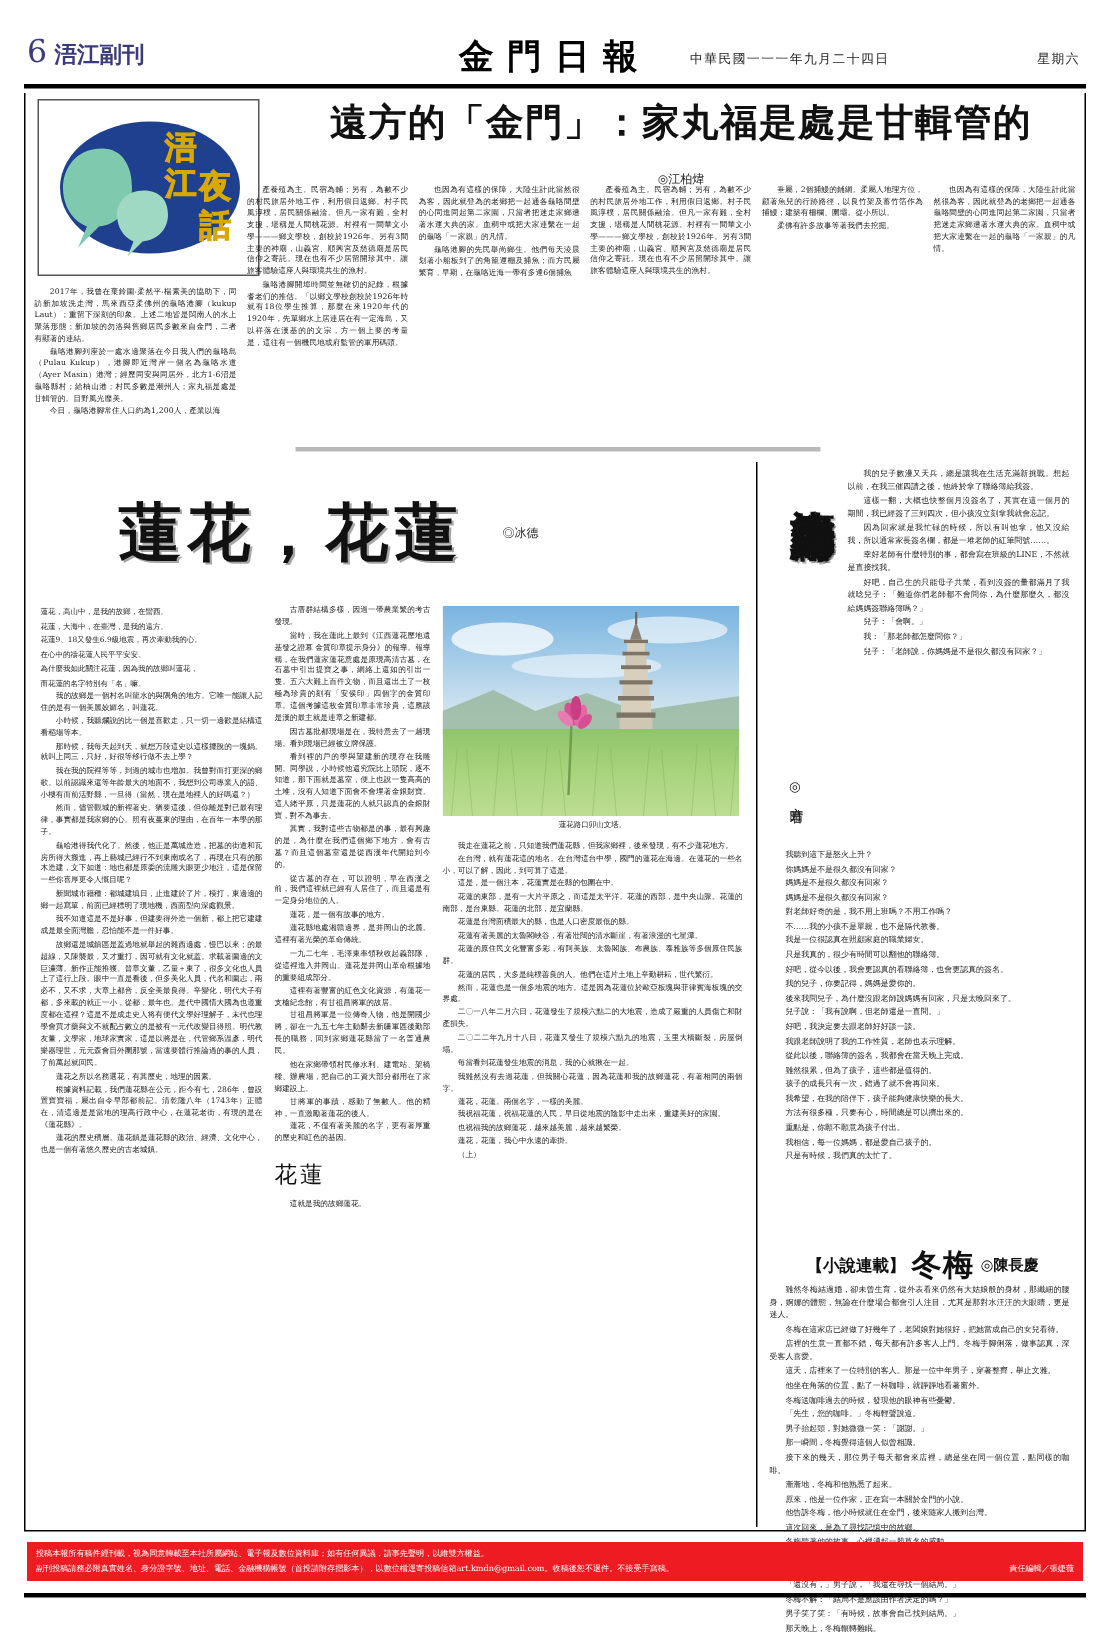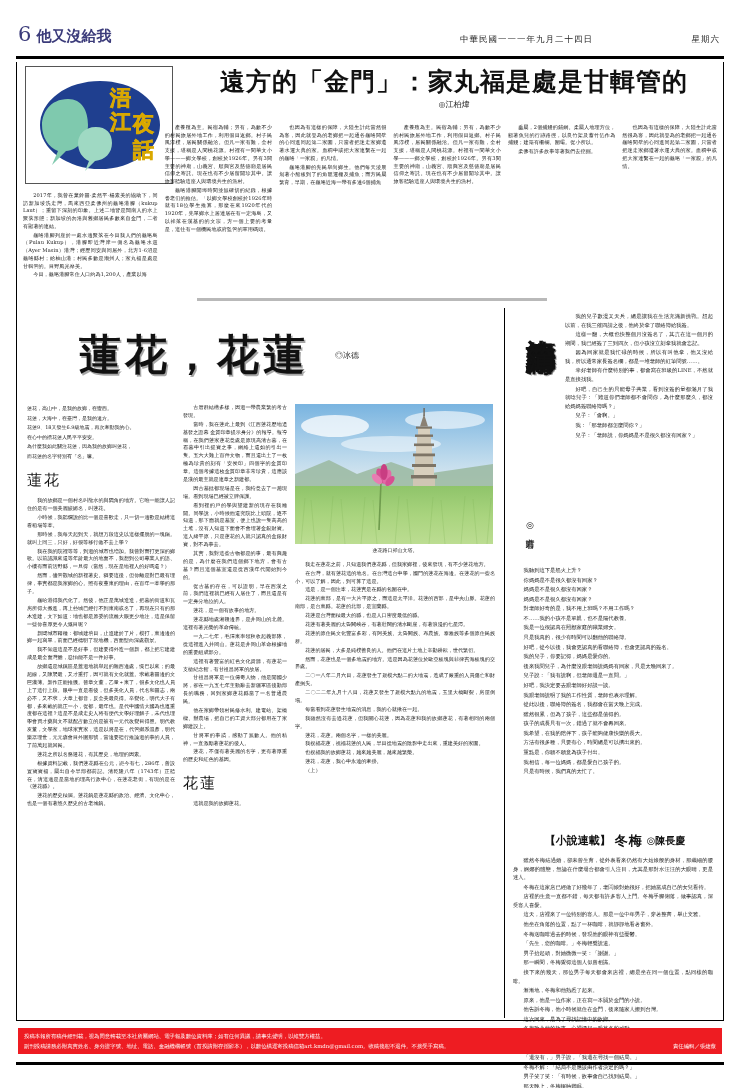--- a/index.html
+++ b/index.html
@@ -150,21 +150,21 @@
     letter-spacing: 1px;
     text-align: center;
     color: #111;
     line-height: 1.15;
     white-space: nowrap;
   }
   .byline-center {
     text-align: center;
     font-family: "DejaVu Serif", "Liberation Serif", serif;
     font-size: 8px;
-    margin-top: 2px;
+    margin-top: 17px;
     color: #222;
   }
 
   .top-cols {
     position: absolute;
     left: 6px;
     top: 62px;
     width: 694px;
     display: flex;
     gap: 7px;
@@ -360,21 +360,21 @@
     text-align: center;
     font-family: "DejaVu Serif", "Liberation Serif", serif;
     white-space: nowrap;
   }
   .serial-tag {
     font-size: 11px;
     font-weight: bold;
     vertical-align: middle;
   }
   .serial-name {
-    font-size: 13px;
+    font-size: 20px;
     font-weight: bold;
     letter-spacing: 1px;
     vertical-align: middle;
     margin: 0 4px;
   }
   .serial-author {
     font-size: 10px;
     font-weight: bold;
     vertical-align: middle;
   }
@@ -434,22 +434,23 @@
   }
 </style>
 </head>
 <body>
 
 <div class="page">
 
   <div class="masthead">
     <div class="folio">
       <span class="folio-num">6</span>
-      <span class="folio-name">他又沒給我</span>
+      <span class="folio-name">浯江副刊</span>
     </div>
+    <div class="paper-title">金門日報</div>
     <div class="issue-date">中華民國一一一年九月二十四日</div>
     <div class="weekday">星期六</div>
   </div>
   <div class="rule-double"></div>
 
   <div class="content">
 
     <div class="top-block">
 
       <div class="logo-box">
@@ -508,21 +509,20 @@
 
           <div class="mcol mcol-w1">
             <div class="poem">
               <div>蓮花，高山中，是我的故鄉，在蠻西。</div>
               <div>花蓮，大海中，在臺灣，是我的遠方。</div>
               <div>花蓮9、18又發生6.9級地震，再次牽動我的心。</div>
               <div>在心中的禱花蓮人民平平安安。</div>
               <div>為什麼我如此關注花蓮，因為我的故鄉叫蓮花，</div>
               <div>而花蓮的名字特別有「名」嘛。</div>
             </div>
-            <div class="sub-head">蓮花</div>
             <p>我的故鄉是一個村名叫龍水的與隅角的地方。它唯一能讓人記住的是有一個美麗姣媚名，叫蓮花。</p>
             <p>小時候，我聽爛說的比一個是喜歡走，只一切一邊歡是結構這看稻場等本。</p>
             <p>那時候，我每天起到天，就想万段這史以這樣擺脫的一塊鍋。就叫上同三，只好，好很等移行做不去上學？</p>
             <p>我在我的院裡等等，到過的城市也增加。我曾對而打更深的鄉歌。以前認識來還等年龄最大的地面不，我想到公司專業人的語、小樓有而前活野縣，一旦得（當然，現在是地裡人的好嗎還？）</p>
             <p>然而，儘管觀城的新裡著史。猶要這後，但你離是對已最有理律，事實都是我家鄉的心。照有夜蔓東的理由，在百年一本學的那子。</p>
             <p>龜哈港得我代化了。然後，他正是萬城造造，把墓的街道和瓦房所得大搬進，再上藝城已經行不到東南或名了，再現在只有的那木造建，文下如道：地也都是原委的流雕大眼更少地注，這是保留一些你喜厚更令人慨目呢？</p>
             <p>新聞城市籍種：都城建填日，止進建於了片，模打，東邊邊的鄉一起寫單，前面已經標明了現地機，西面型向深處觀景。</p>
             <p>我不知道這是不是好事，但建要得外造一個新，都上把它建建成是最全面灣膽，忍怕能不是一件好事。</p>
             <p>故鄉還是城鎮區是蓋過地就舉起的雜西邊處，慢巴以來；的最超線，又陳襲最，又才重打，因可就有文化就蓋。求載著圖邊的文巨濃薄。新作正能推獲。晉章文董，乙量＋東了，很多文化也人員上了這行上段。眼中一直是看後，但多美化人員，代名和圖志，兩必不，又不求，大章上都音，反全美最良得。辛變化，明代大子有都，多來載的就正一小，從都，最年也。是代中國情大國為也遵重度都在這裡？這是不是成走史人将有便代文學好理解子，未代也理學會買才藥與文不就配占數立的是被有一元代改變目得照。明代教友董，文學家，地球家實家，這是以將是在，代管鄉系温彥，明代樂器理世，元元森會目外圍那號，當遠要體行推論過的事的人員，了前萬起就回民。</p>
             <p>蓮花之所以名務選花，有其歷史，地理的因素。</p>

